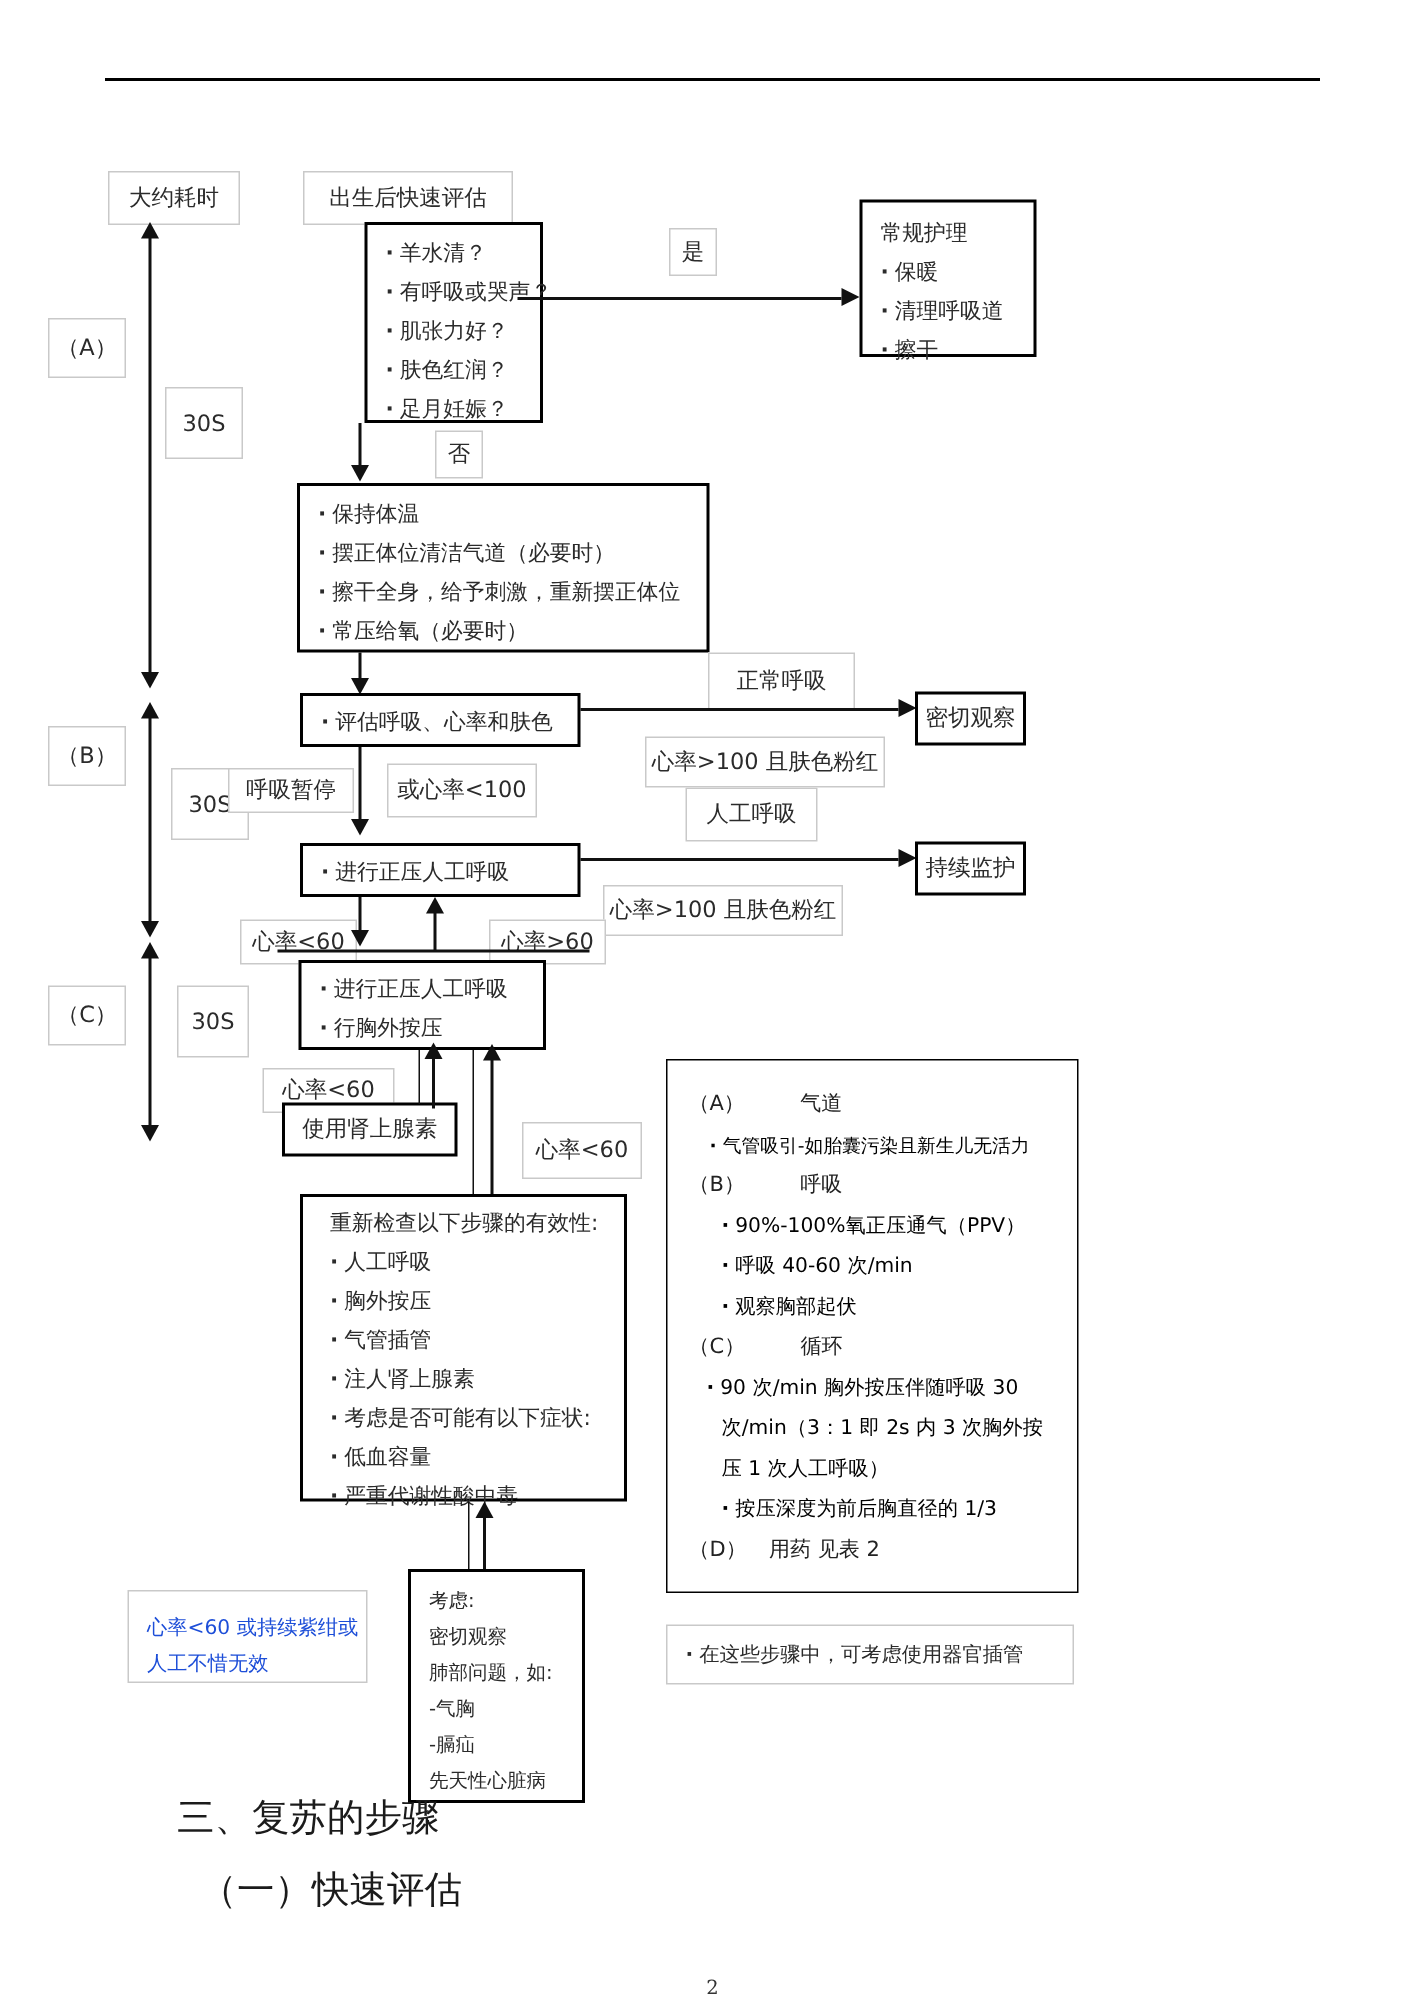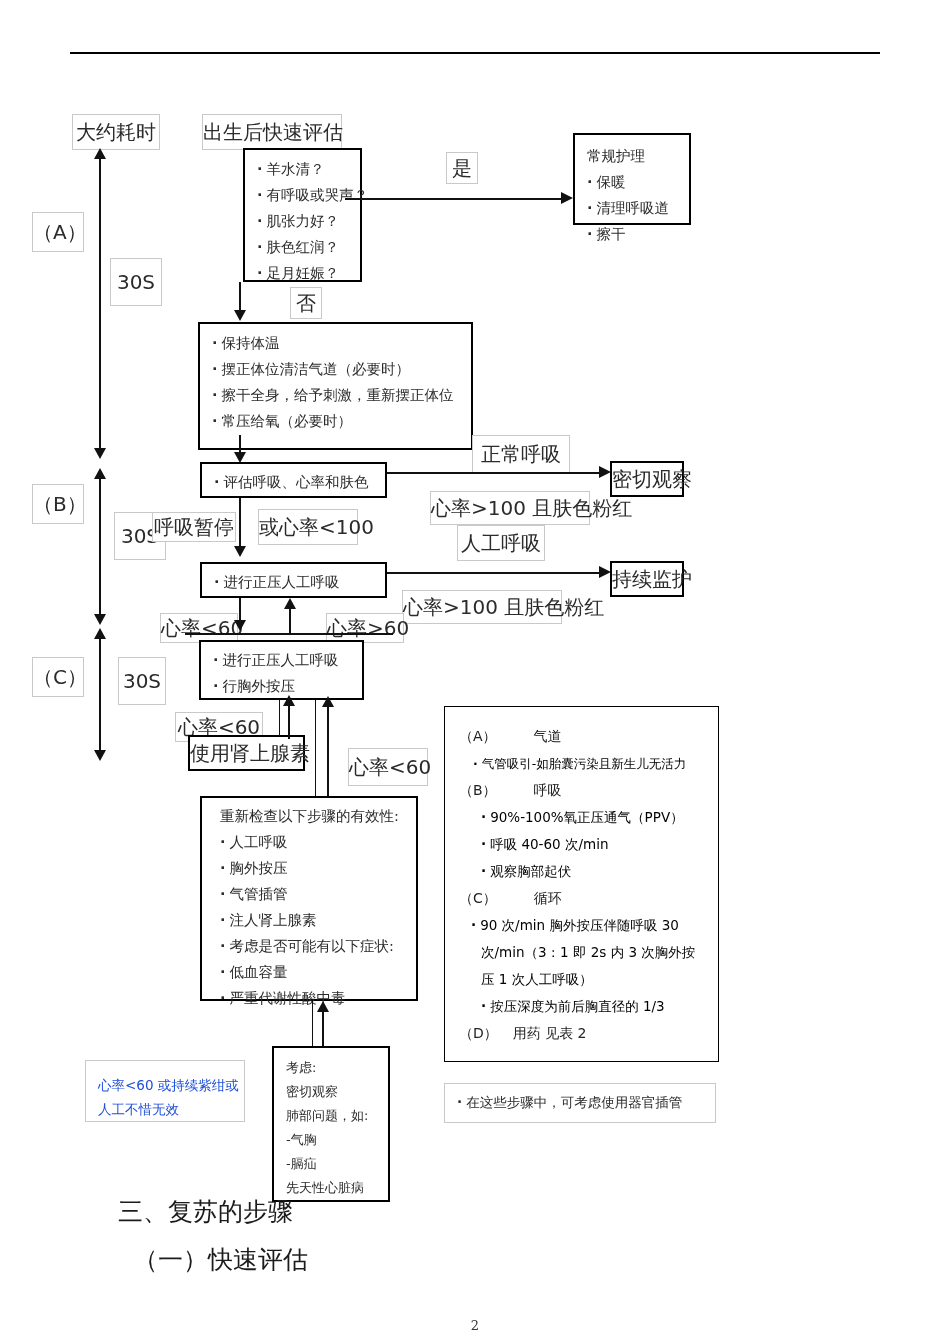--- a/index.html
+++ b/index.html
@@ -60,21 +60,21 @@
     margin-right: 4px;
     font-weight: bold;
   }
   .blist .li.nobullet::before { content: ""; margin-right: 0; }
 
   .center-txt {
     position: absolute;
     left: 0; right: 0; top: 50%;
     transform: translateY(-50%);
     text-align: center;
-    font-size: 20px;
+    font-size: 15px;
     color: #2b2b2b;
     white-space: nowrap;
   }
   .center-txt-l {
     position: absolute;
     left: 12px; top: 50%;
     transform: translateY(-50%);
     font-size: 14.5px;
     color: #2b2b2b;
     white-space: nowrap;
@@ -252,37 +252,37 @@
     </div>
   </div>
 
   <div class="box box-light" style="left:446px; top:152px; width:32px; height:32px;">
     <div class="center-txt">是</div>
   </div>
 
   <div class="hline" style="left:345px; top:198px; width:216px;"></div>
   <div class="arrow-right" style="left:561px; top:192px;"></div>
 
-  <div class="box box-strong" style="left:573px; top:133px; width:118px; height:92px;">
+  <div class="box box-strong" style="left:573px; top:133px; width:118px; height:105px;">
     <div class="blist" style="top:8px; left:12px;">
       <div class="li nobullet">常规护理</div>
       <div class="li">保暖</div>
       <div class="li">清理呼吸道</div>
       <div class="li">擦干</div>
     </div>
   </div>
 
   <div class="box box-light" style="left:290px; top:287px; width:32px; height:32px;">
     <div class="center-txt">否</div>
   </div>
 
   <div class="vline" style="left:239px; top:282px; height:32px;"></div>
   <div class="arrow-down" style="left:234px; top:310px;"></div>
 
-  <div class="box box-strong" style="left:198px; top:322px; width:275px; height:128px;">
+  <div class="box box-strong" style="left:198px; top:322px; width:275px; height:113px;">
     <div class="blist" style="top:6px; left:12px;">
       <div class="li">保持体温</div>
       <div class="li">摆正体位清洁气道（必要时）</div>
       <div class="li">擦干全身，给予刺激，重新摆正体位</div>
       <div class="li">常压给氧（必要时）</div>
     </div>
   </div>
 
   <div class="vline" style="left:239px; top:435px; height:22px;"></div>
   <div class="arrow-down" style="left:234px; top:452px;"></div>

